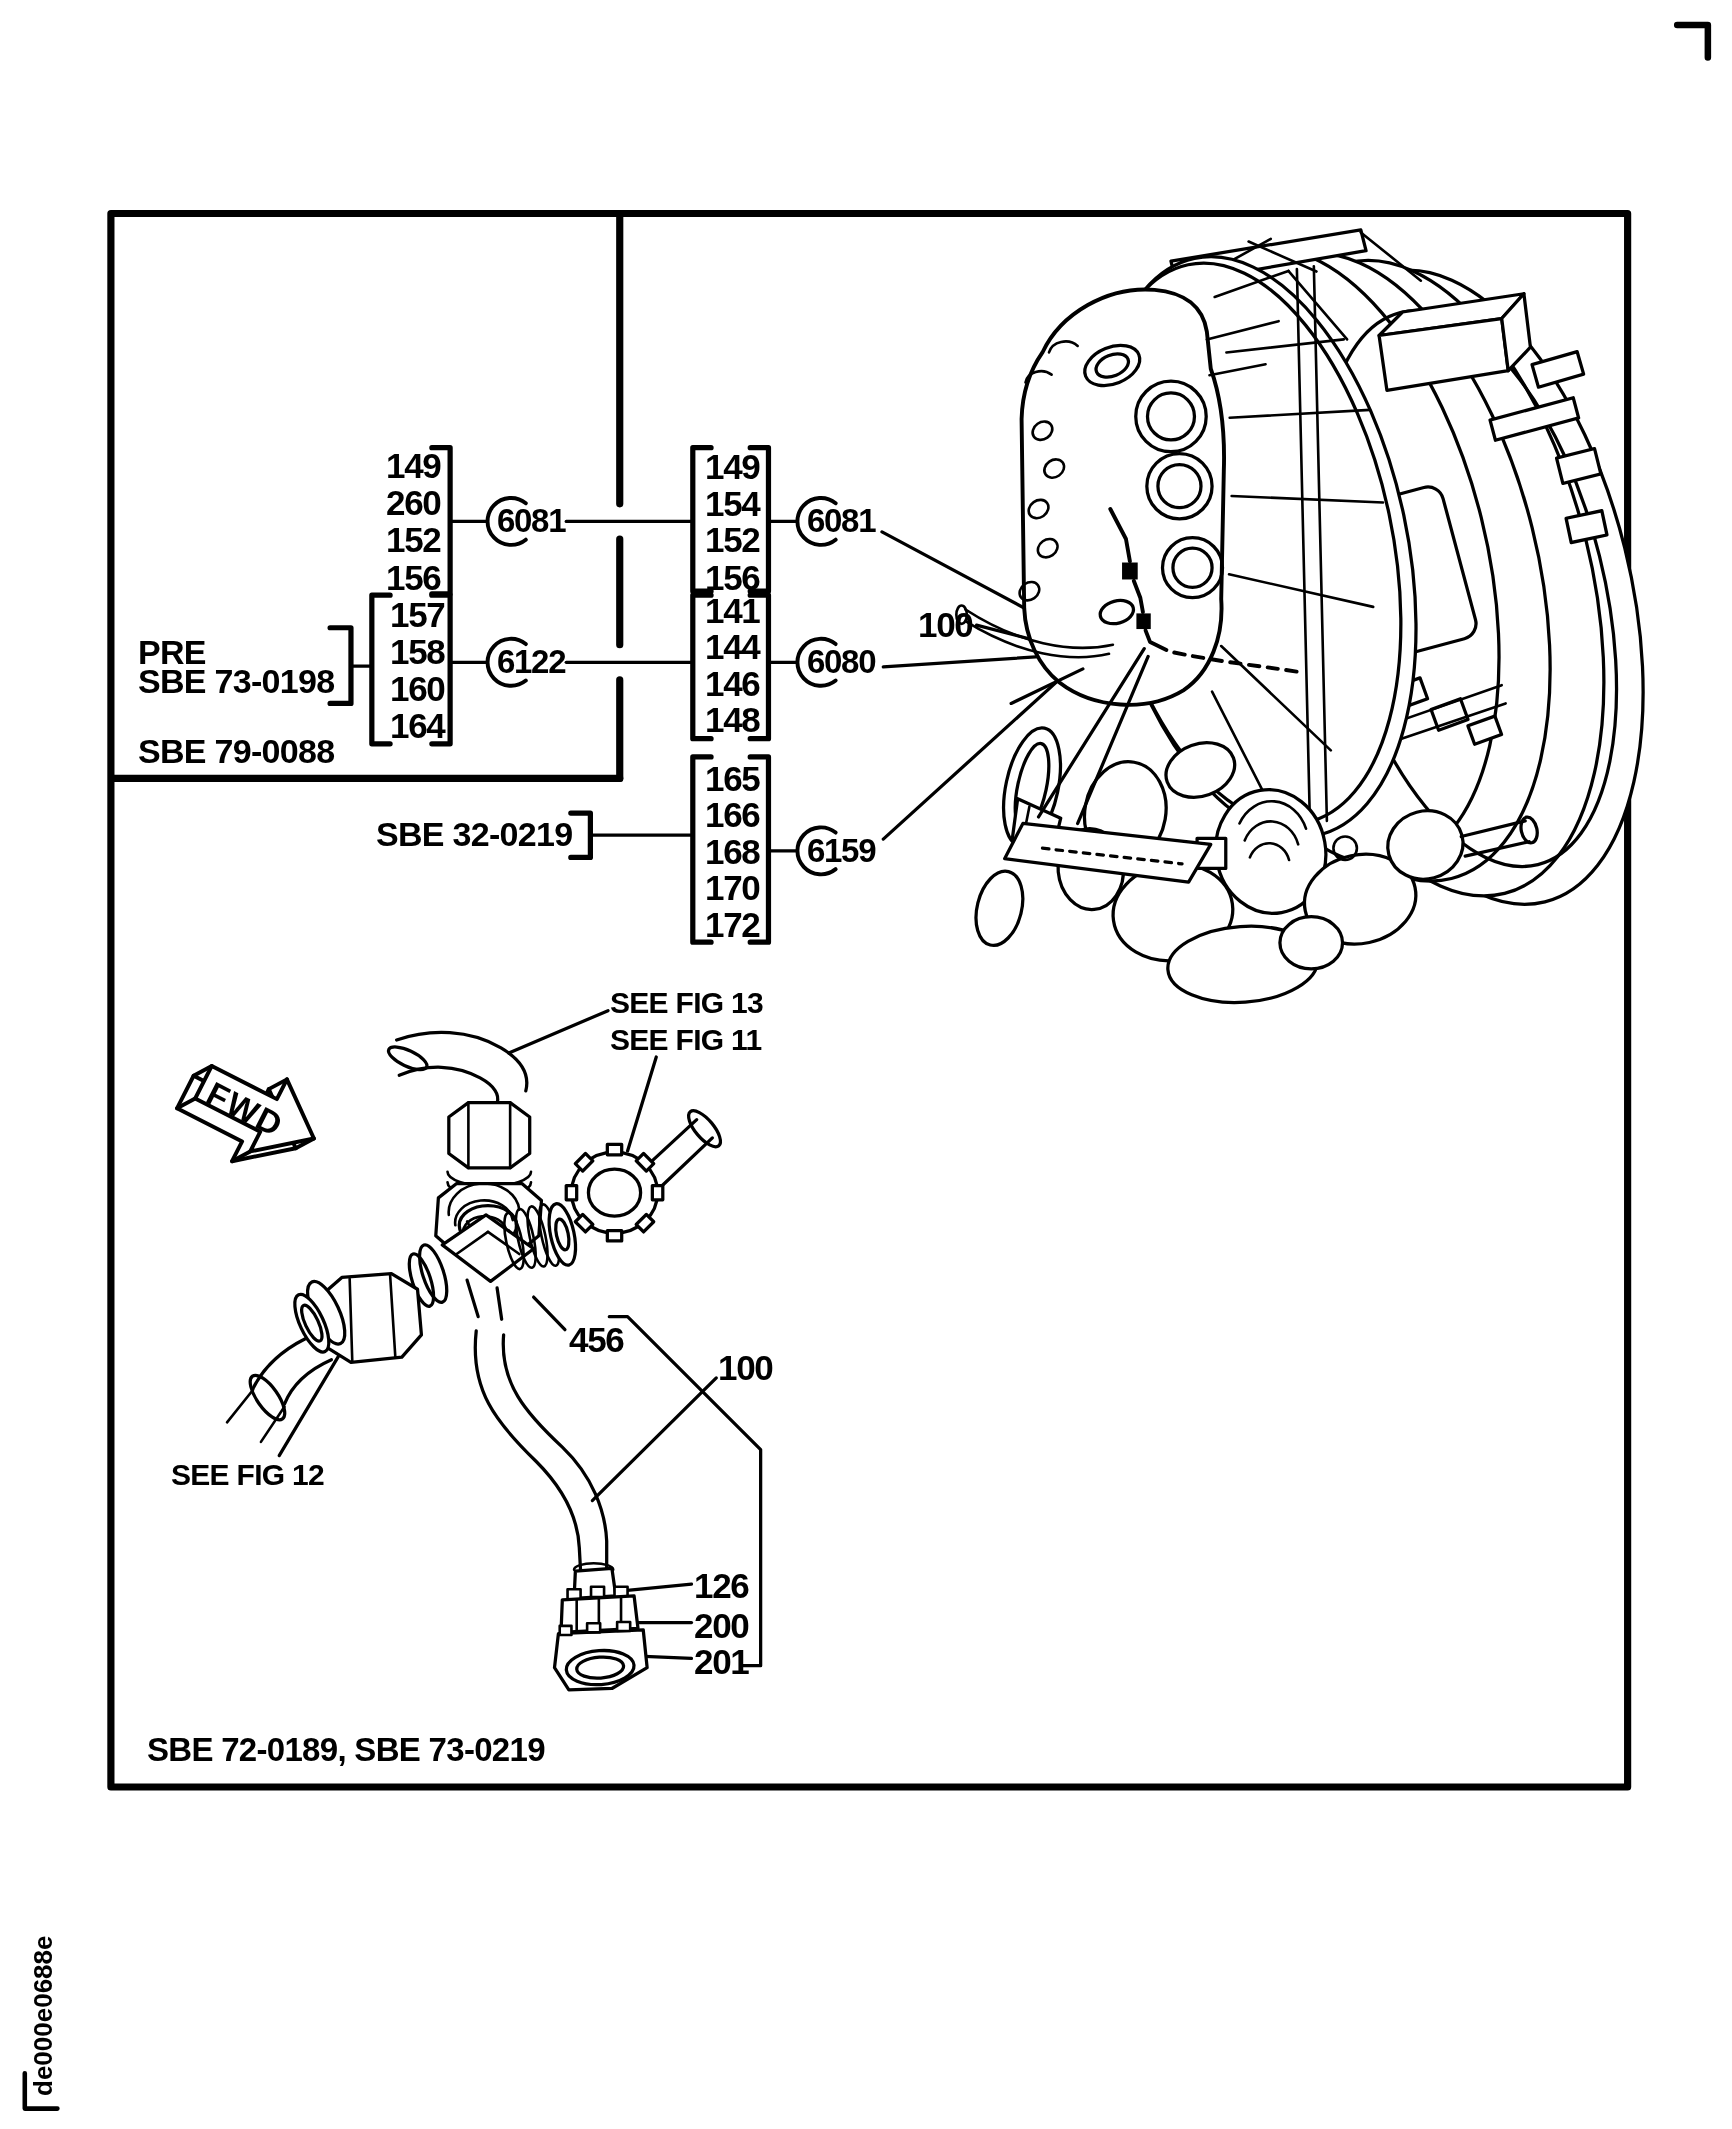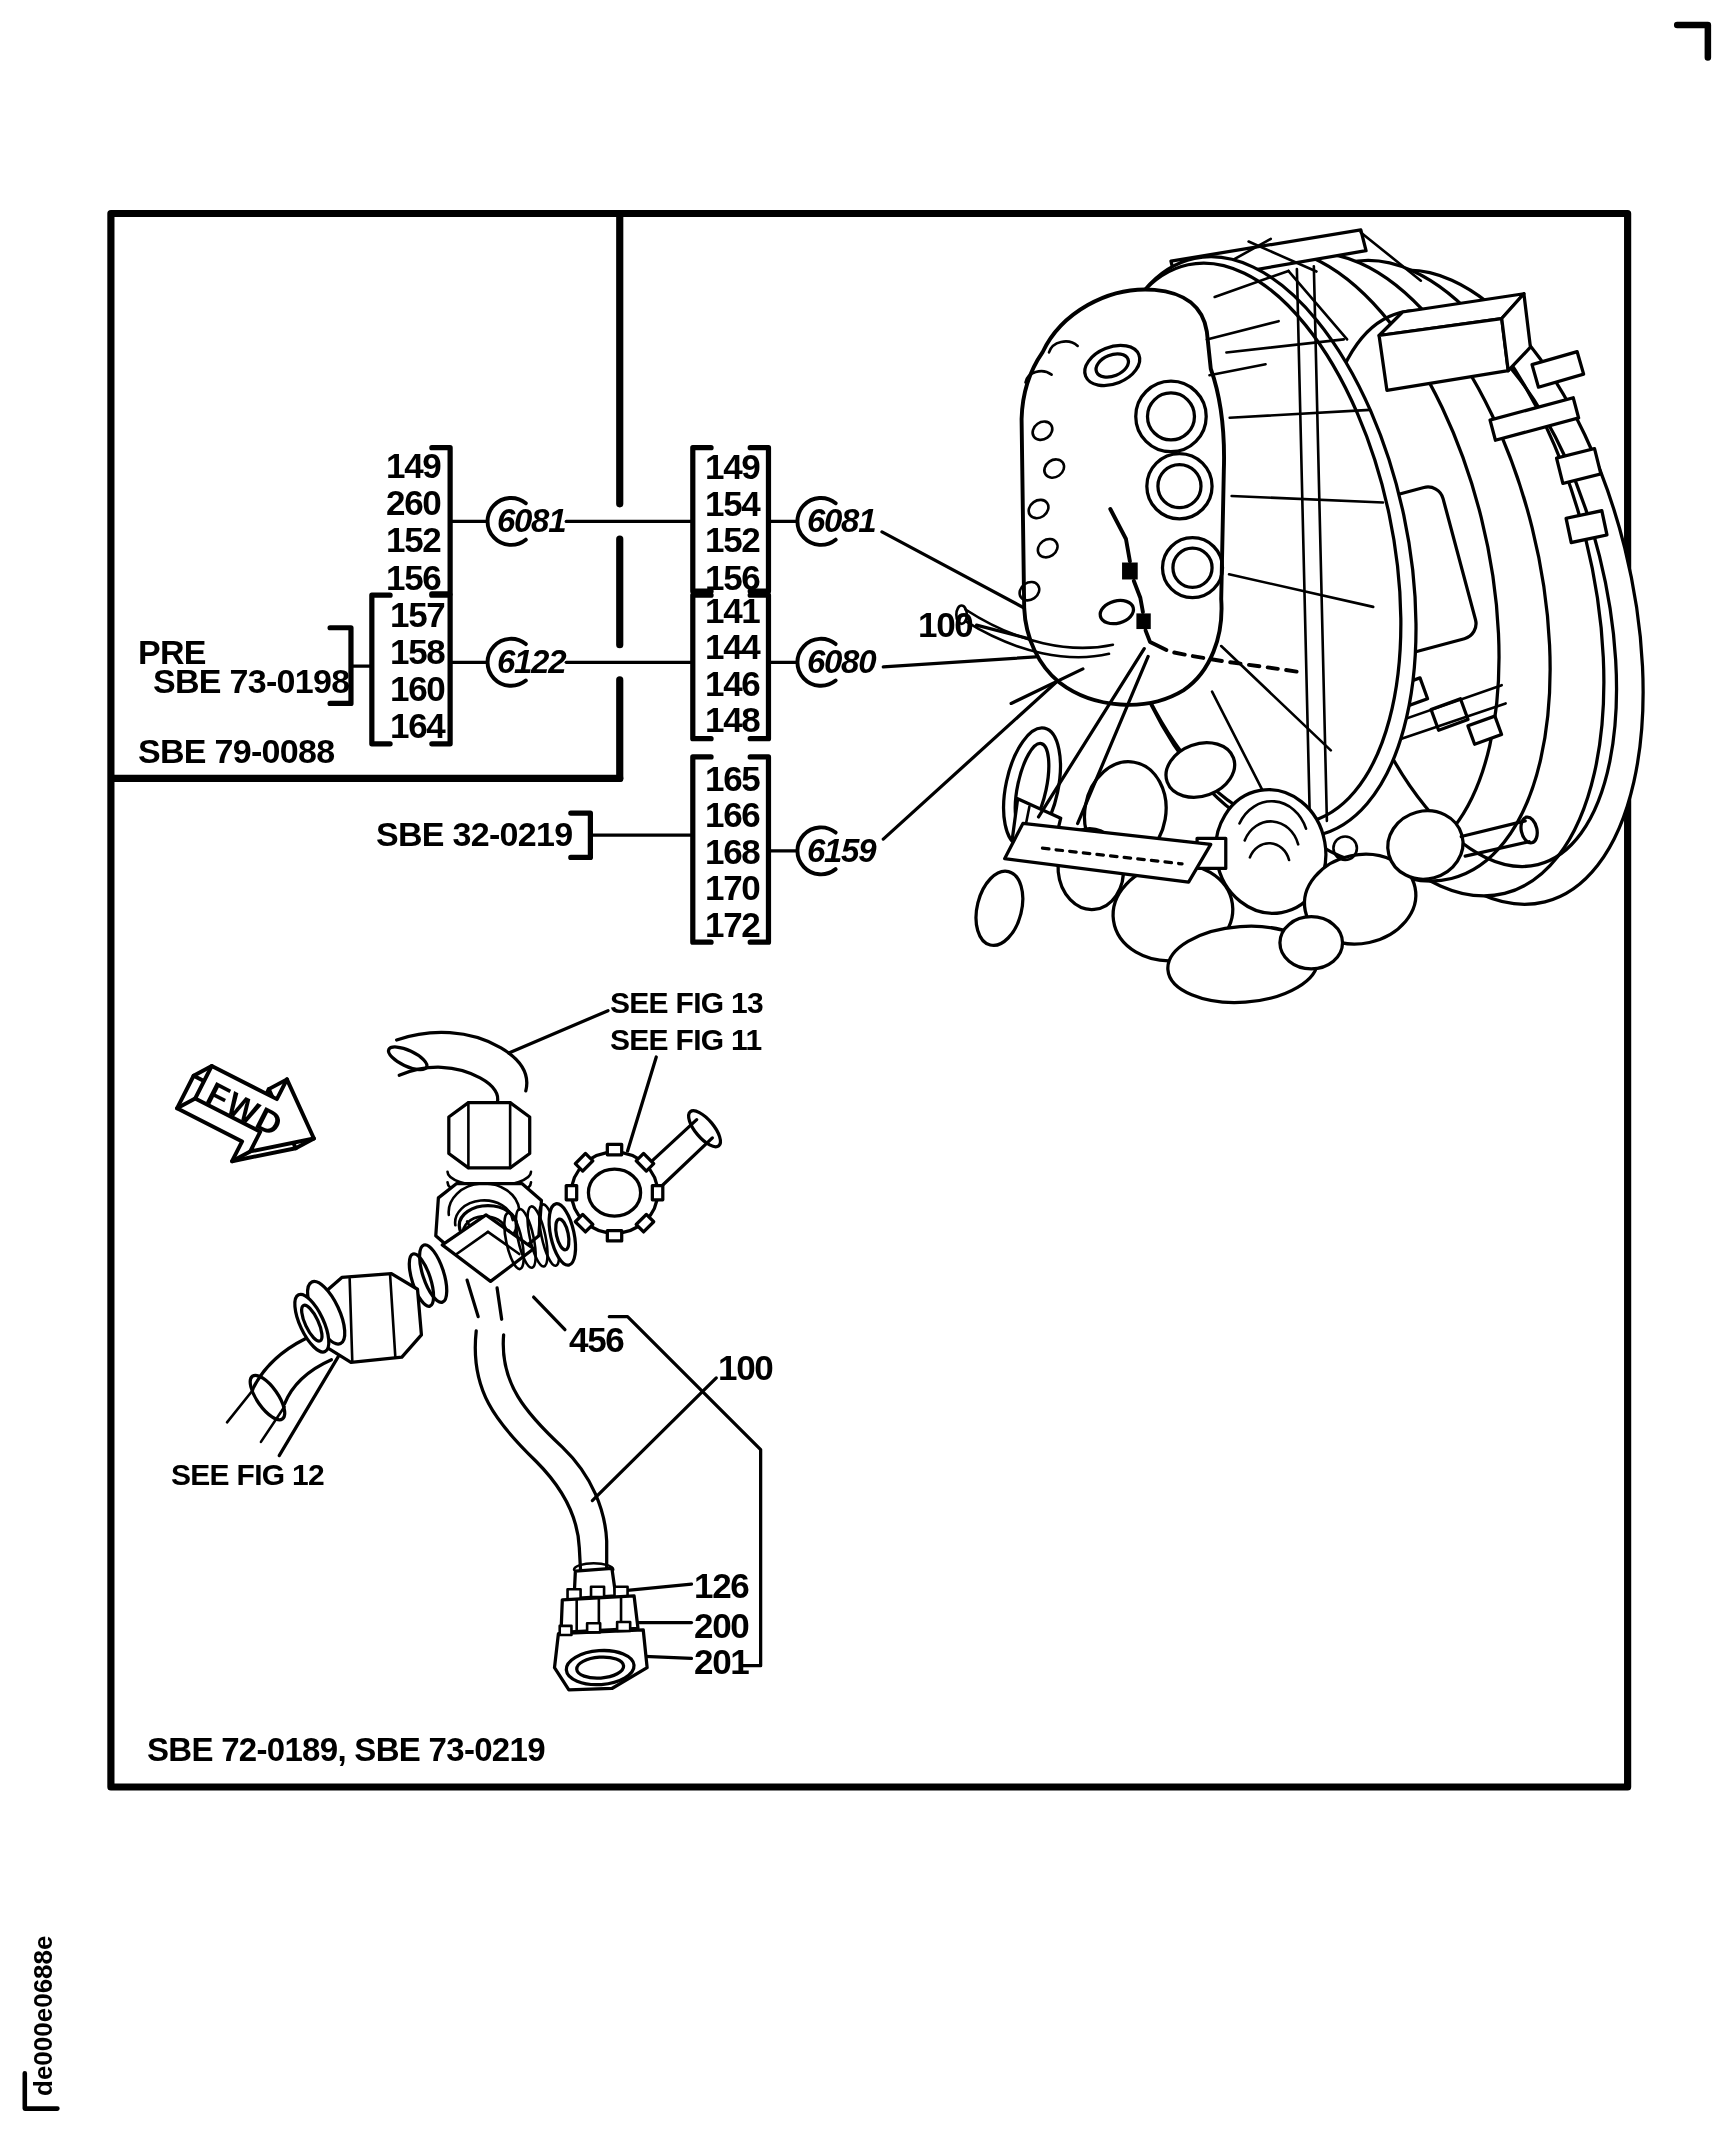--- a/index.html
+++ b/index.html
@@ -2,21 +2,21 @@
 <html style="font-size:10.4px"><head>
 <meta charset="utf-8">
 <style>
   html,body{margin:0;padding:0;background:#fff;}
   #stage{position:relative;width:1732px;height:2129px;background:#ffffff;overflow:hidden;
          font-family:"Liberation Sans",sans-serif;color:#000;}
   #art{position:absolute;left:0;top:0;width:1732px;height:2129px;}
   #art *{vector-effect:none;}
   .t{position:absolute;font-weight:bold;white-space:nowrap;color:#000;}
   .num{font-size:35px;line-height:37px;letter-spacing:-1.3px;}
-  .bal{font-size:33px;line-height:34px;letter-spacing:-1.3px;font-style:italic;}
+  .bal{font-size:33px;line-height:34px;letter-spacing:-1.3px;}
   .lbl{font-size:34px;line-height:37px;letter-spacing:-0.7px;}
   .fig{font-size:30px;line-height:33px;letter-spacing:-0.7px;}
   .cap{font-size:33px;line-height:35px;letter-spacing:-0.7px;text-align:right;}
   .fwd{font-size:33px;line-height:34px;letter-spacing:2px;transform:rotate(27deg);}
   .docid{font-size:26px;line-height:29px;letter-spacing:0px;transform:rotate(-90deg);transform-origin:0 0;}
 </style>
 </head>
 <body>
 
 <div id="stage">
@@ -322,21 +322,21 @@
 
   <div class="t num" style="left:386px;top:447px">149</div>
   <div class="t num" style="left:386px;top:484px">260</div>
   <div class="t num" style="left:386px;top:521px">152</div>
   <div class="t num" style="left:386px;top:559px">156</div>
   <div class="t num" style="left:390px;top:596px">157</div>
   <div class="t num" style="left:390px;top:633px">158</div>
   <div class="t num" style="left:390px;top:670px">160</div>
   <div class="t num" style="left:390px;top:707px">164</div>
   <div class="t lbl" style="left:138px;top:634px">PRE</div>
-  <div class="t lbl" style="left:153px;top:663px">SBE 73-0198</div>
+  <div class="t lbl" style="left:138px;top:663px">SBE 73-0198</div>
   <div class="t lbl" style="left:138px;top:733px">SBE 79-0088</div>
   <div class="t bal" style="left:497px;top:504px">6081</div>
   <div class="t bal" style="left:497px;top:645px">6122</div>
 
   <div class="t num" style="left:705px;top:448px">149</div>
   <div class="t num" style="left:705px;top:485px">154</div>
   <div class="t num" style="left:705px;top:521px">152</div>
   <div class="t num" style="left:705px;top:559px">156</div>
   <div class="t num" style="left:705px;top:592px">141</div>
   <div class="t num" style="left:705px;top:628px">144</div>

